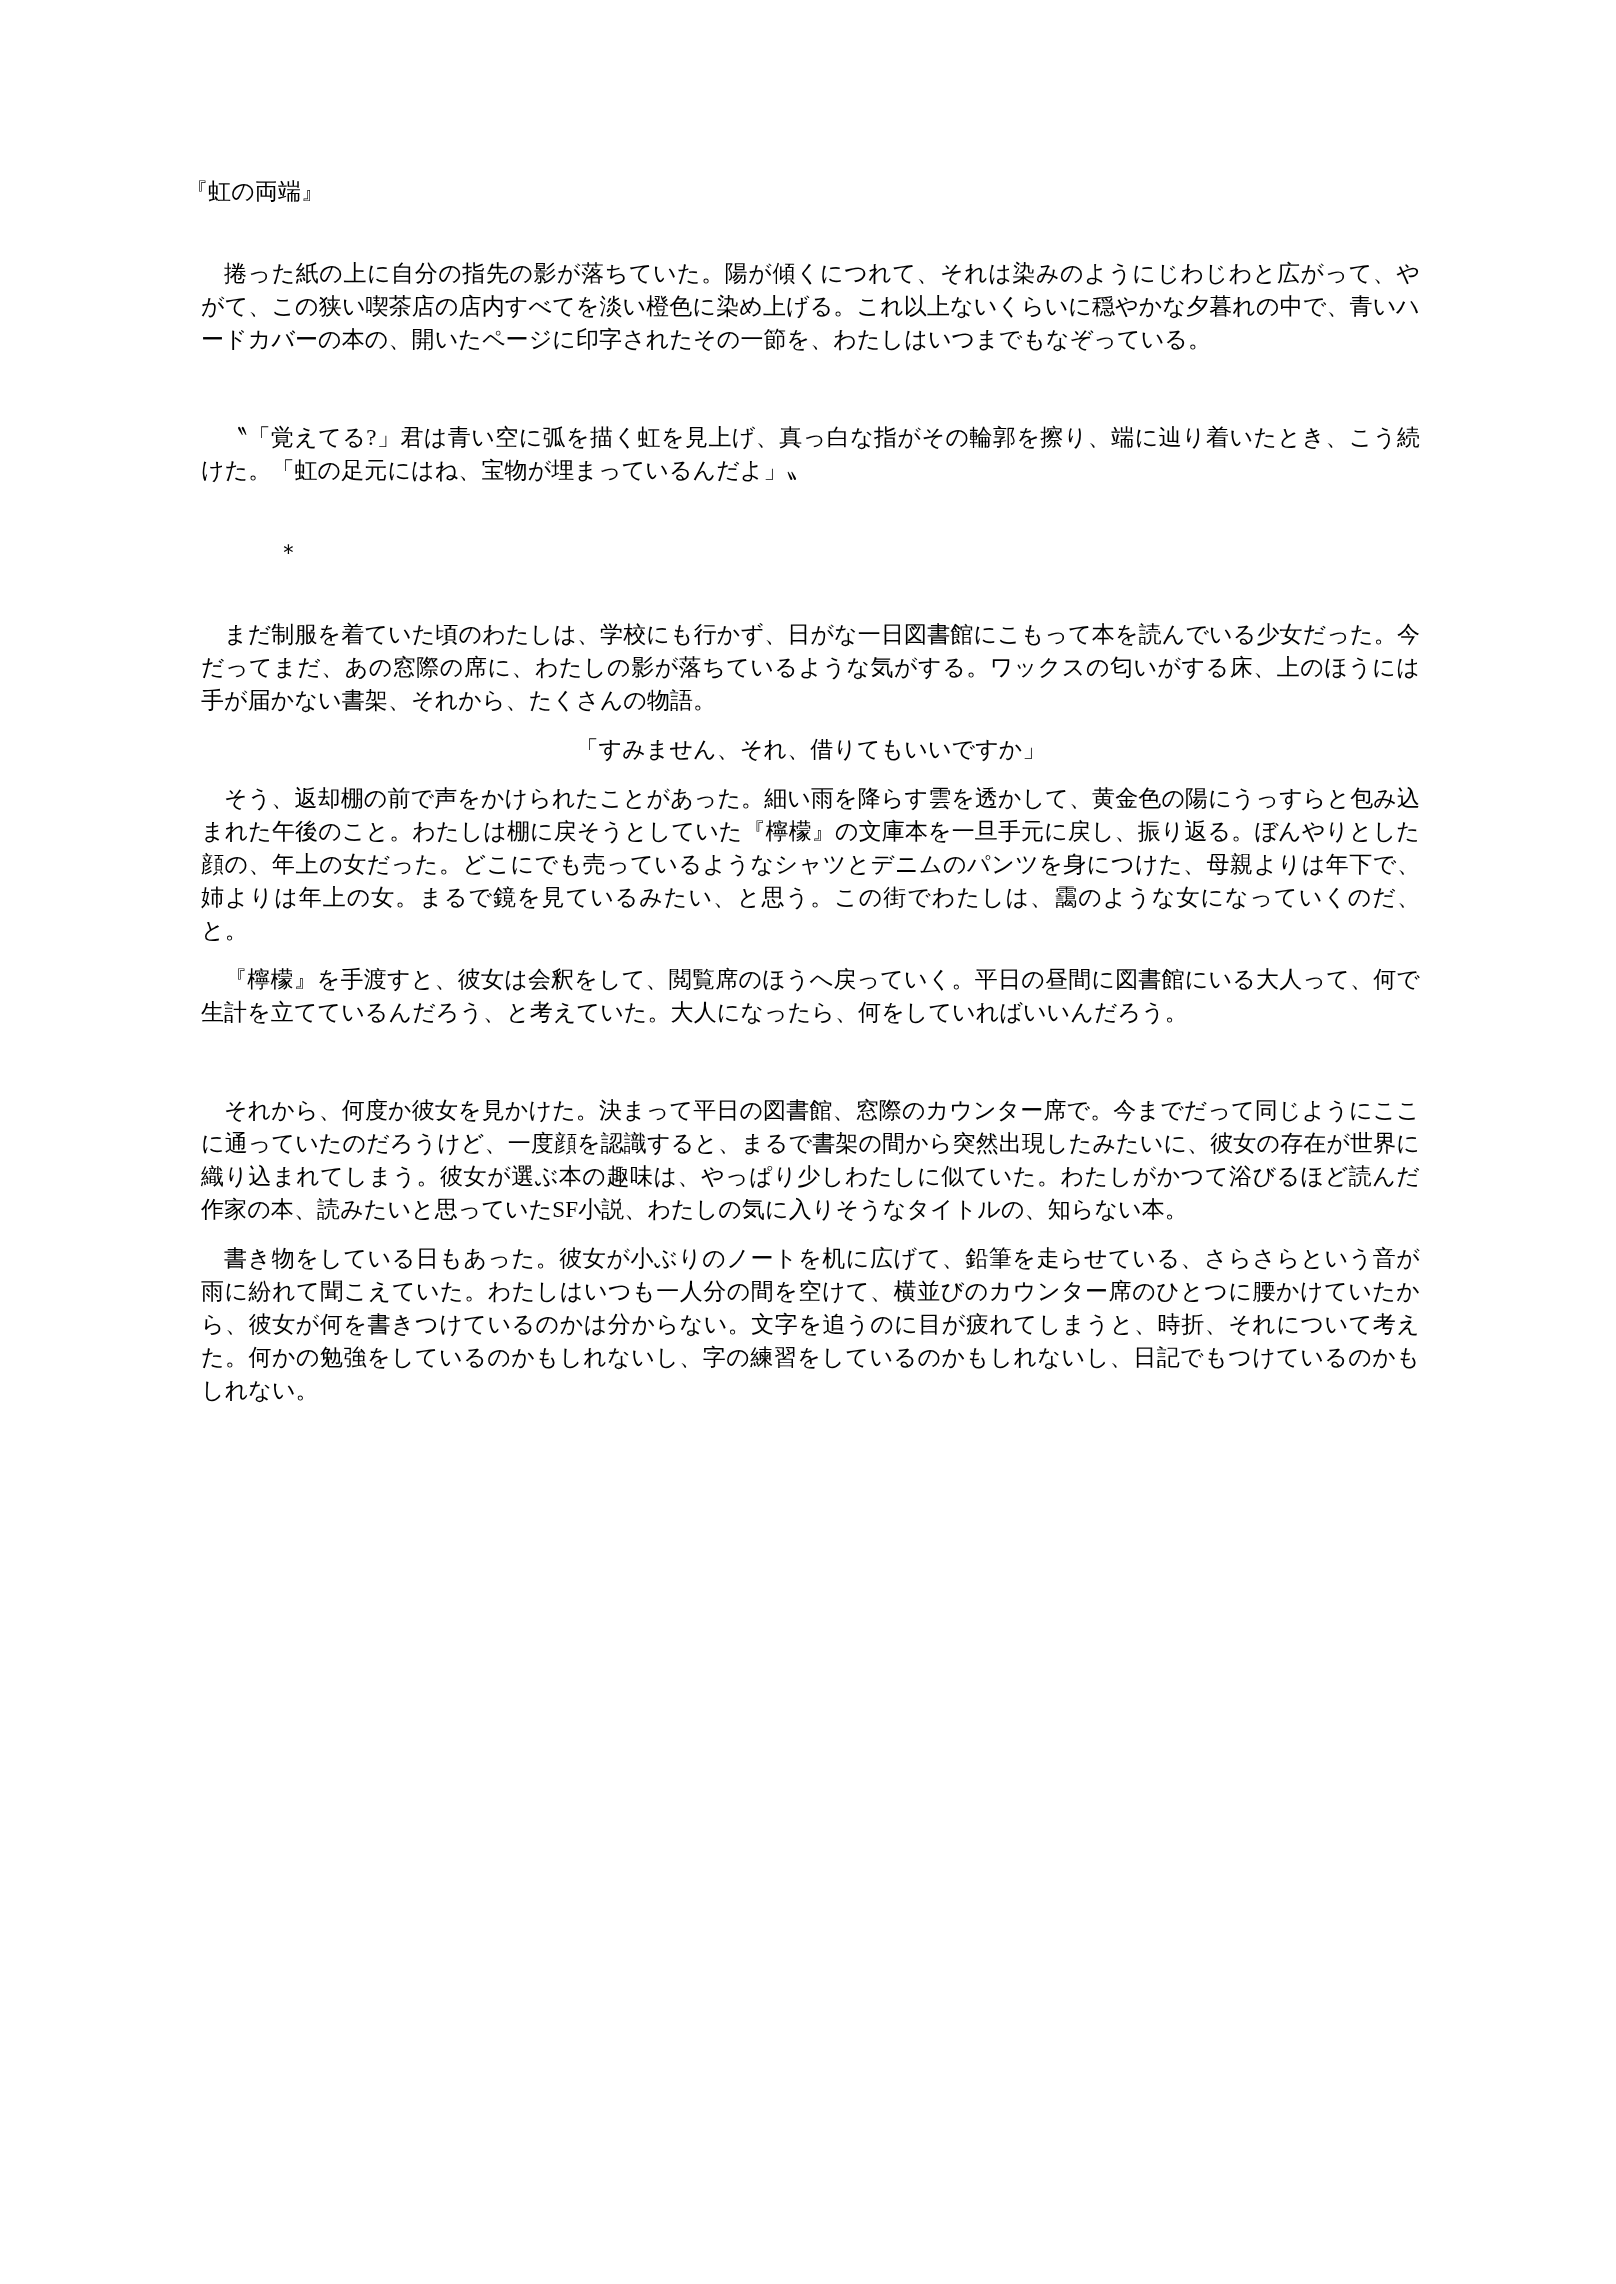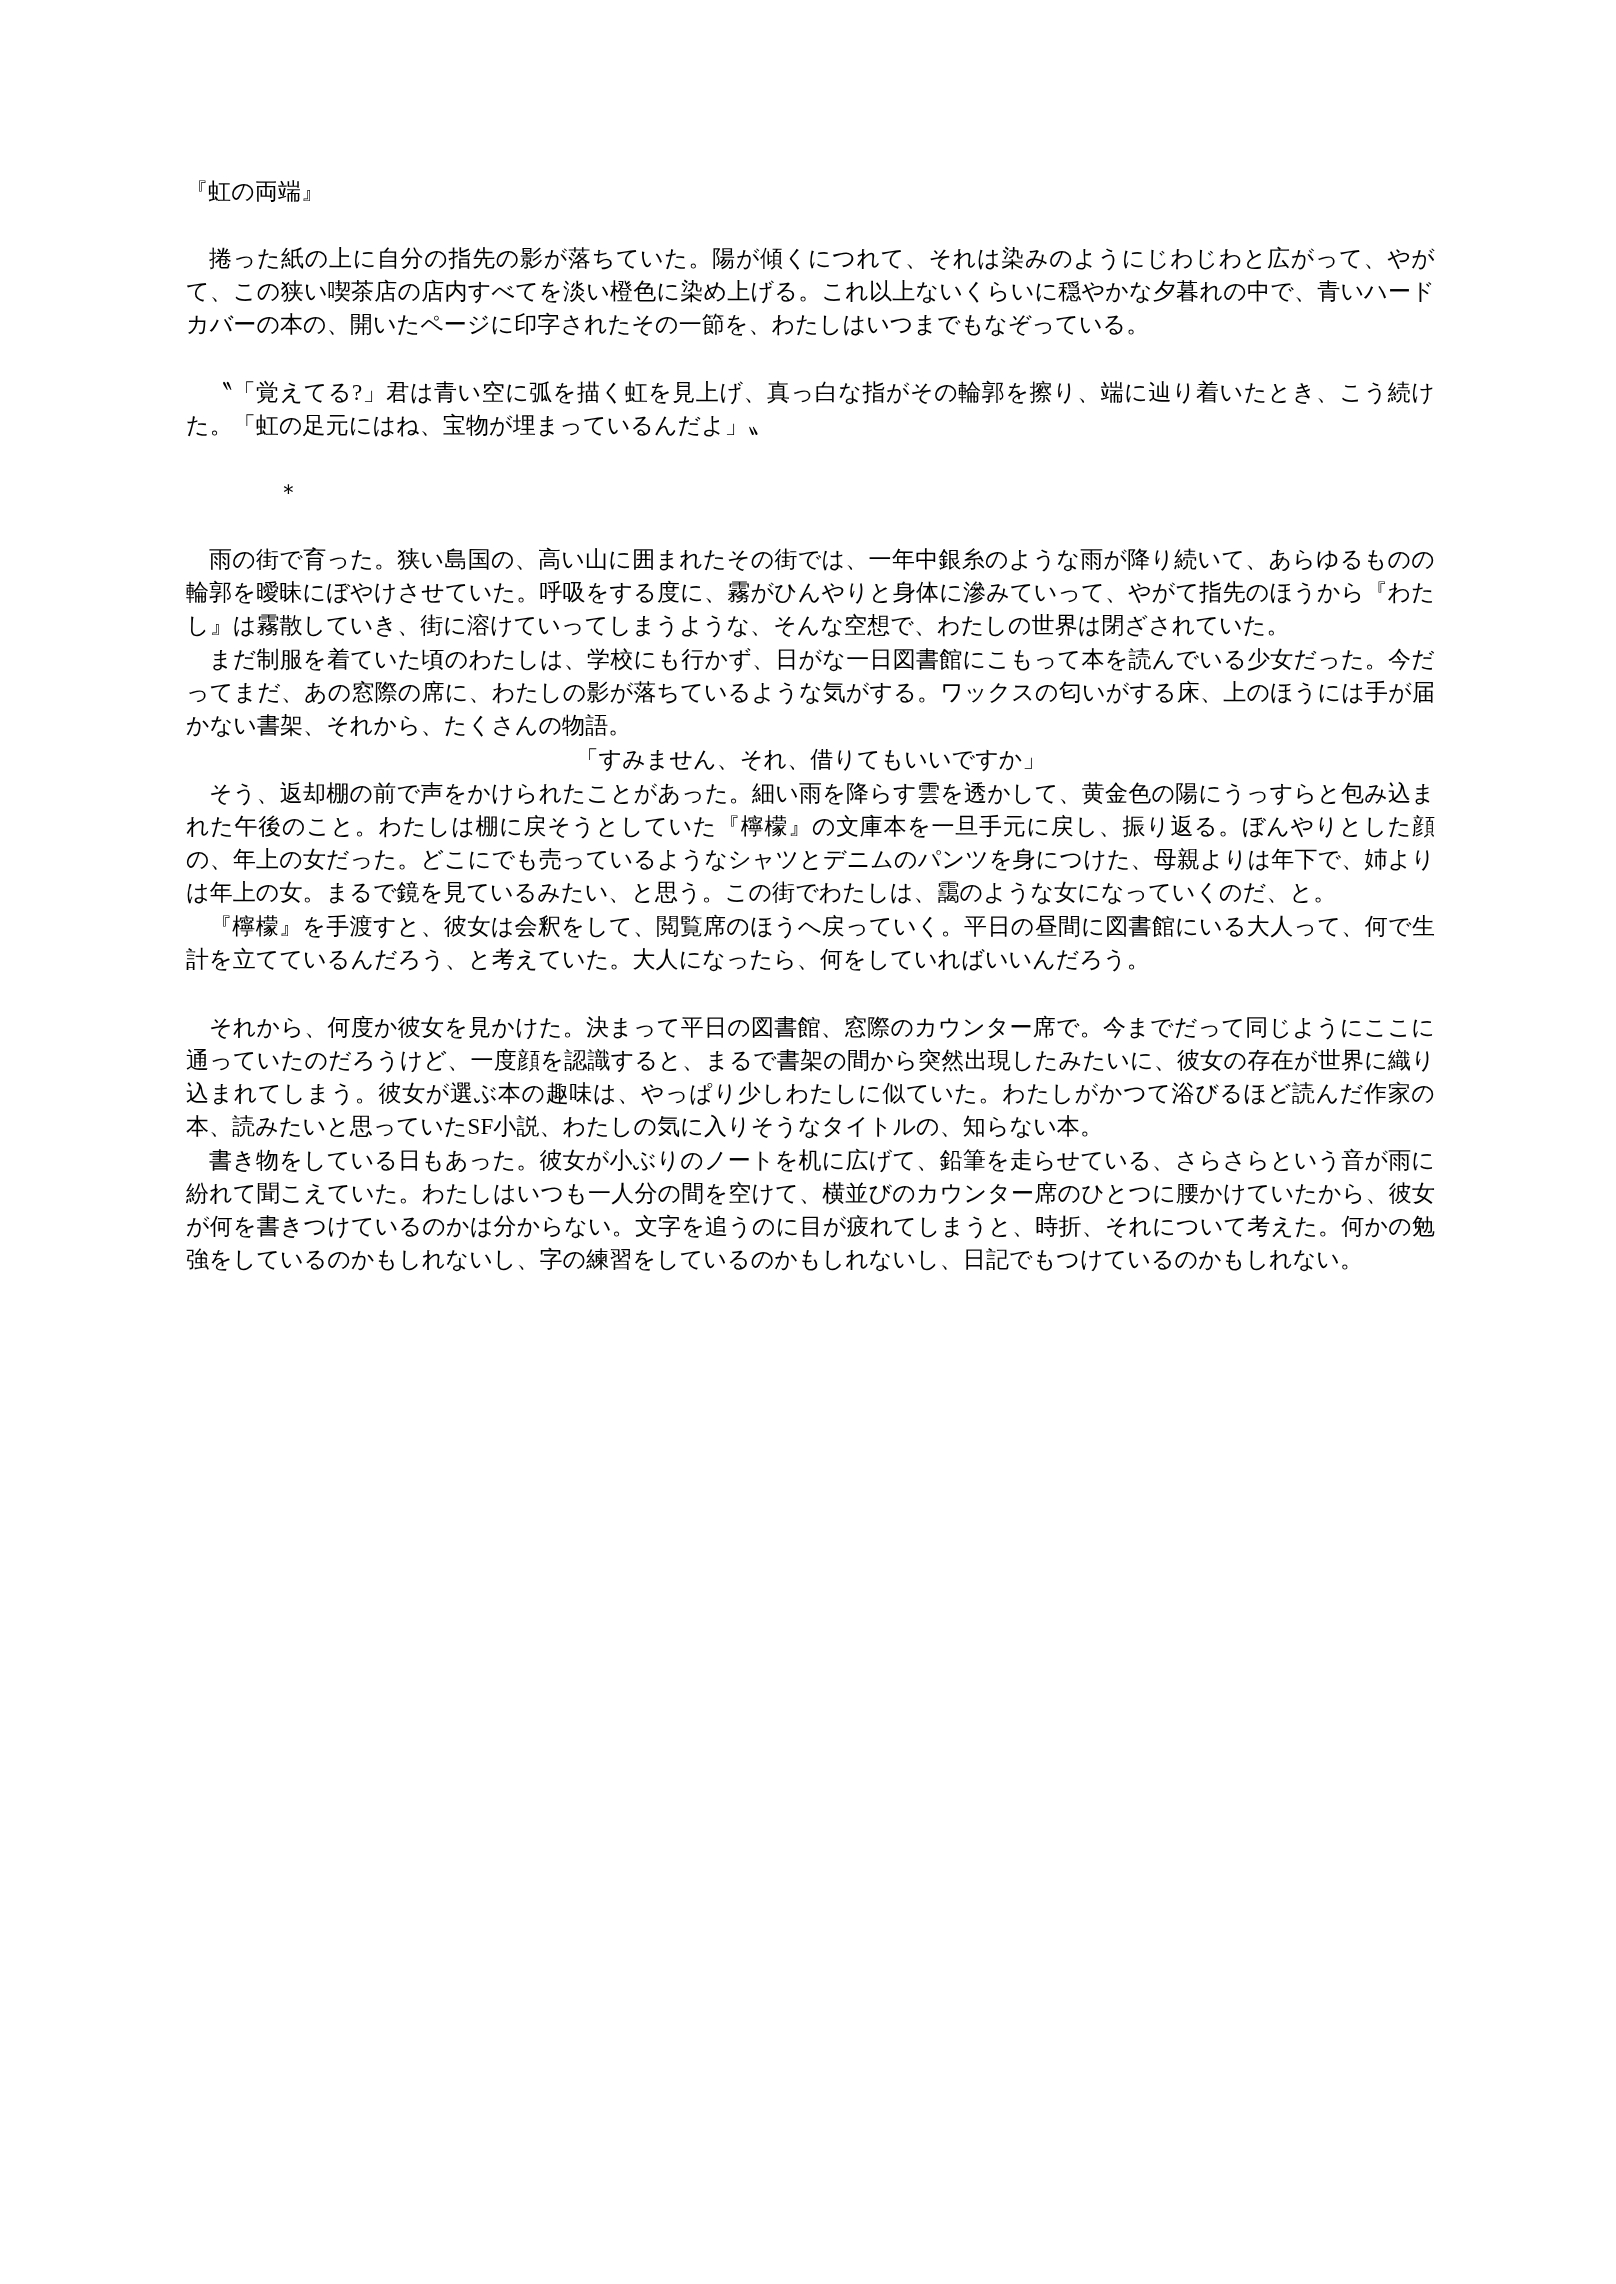--- a/index.html
+++ b/index.html
@@ -33,21 +33,21 @@
     letter-spacing: 0.1px;
   }
   .spacer-line {
     height: 33px;
   }
   .para {
     font-family: "Liberation Serif", "DejaVu Serif", serif;
     font-size: 23px;
     line-height: 33px;
     color: #000000;
-    margin: 1px;
+    margin: 16px;
     text-align: justify;
     text-justify: inter-character;
     letter-spacing: 0.1px;
     word-break: break-all;
     overflow-wrap: anywhere;
   }
   .para.indent {
     text-indent: 23px;
   }
   .para.noindent {
@@ -80,21 +80,20 @@
     <div class="spacer-line"></div>
 
     <p class="para indent">〝「覚えてる?」君は青い空に弧を描く虹を見上げ、真っ白な指がその輪郭を擦り、端に辿り着いたとき、こう続けた。「虹の足元にはね、宝物が埋まっているんだよ」〟</p>
 
     <div class="spacer-line"></div>
 
     <p class="sep">＊</p>
 
     <div class="spacer-line"></div>
 
-    <p class="para indent">雨の街で育った。狭い島国の、高い山に囲まれたその街では、一年中銀糸のような雨が降り続いて、あらゆるものの輪郭を曖昧にぼやけさせていた。呼吸をする度に、霧がひんやりと身体に滲みていって、やがて指先のほうから『わたし』は霧散していき、街に溶けていってしまうような、そんな空想で、わたしの世界は閉ざされていた。</p>
 
     <p class="para indent">まだ制服を着ていた頃のわたしは、学校にも行かず、日がな一日図書館にこもって本を読んでいる少女だった。今だってまだ、あの窓際の席に、わたしの影が落ちているような気がする。ワックスの匂いがする床、上のほうには手が届かない書架、それから、たくさんの物語。</p>
 
     <p class="para noindent last-free">「すみません、それ、借りてもいいですか」</p>
 
     <p class="para indent">そう、返却棚の前で声をかけられたことがあった。細い雨を降らす雲を透かして、黄金色の陽にうっすらと包み込まれた午後のこと。わたしは棚に戻そうとしていた『檸檬』の文庫本を一旦手元に戻し、振り返る。ぼんやりとした顔の、年上の女だった。どこにでも売っているようなシャツとデニムのパンツを身につけた、母親よりは年下で、姉よりは年上の女。まるで鏡を見ているみたい、と思う。この街でわたしは、靄のような女になっていくのだ、と。</p>
 
     <p class="para indent">『檸檬』を手渡すと、彼女は会釈をして、閲覧席のほうへ戻っていく。平日の昼間に図書館にいる大人って、何で生計を立てているんだろう、と考えていた。大人になったら、何をしていればいいんだろう。</p>
 
     <div class="spacer-line"></div>

